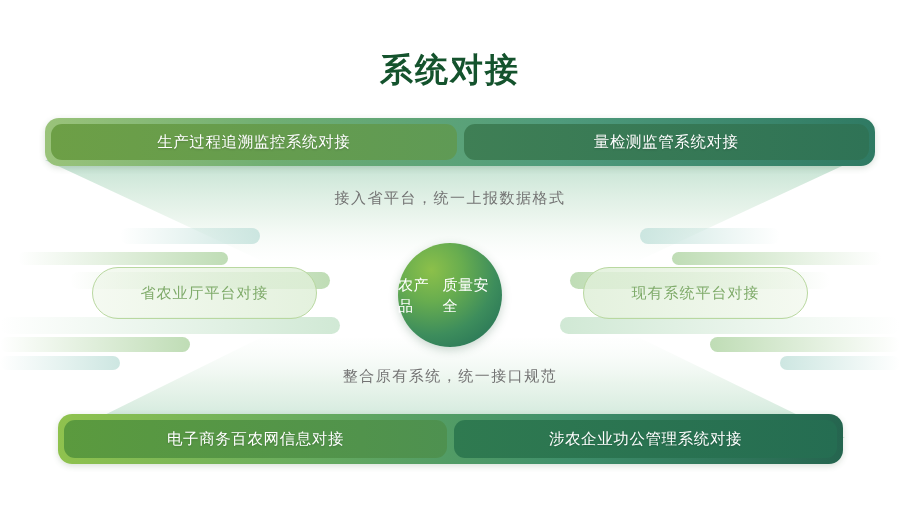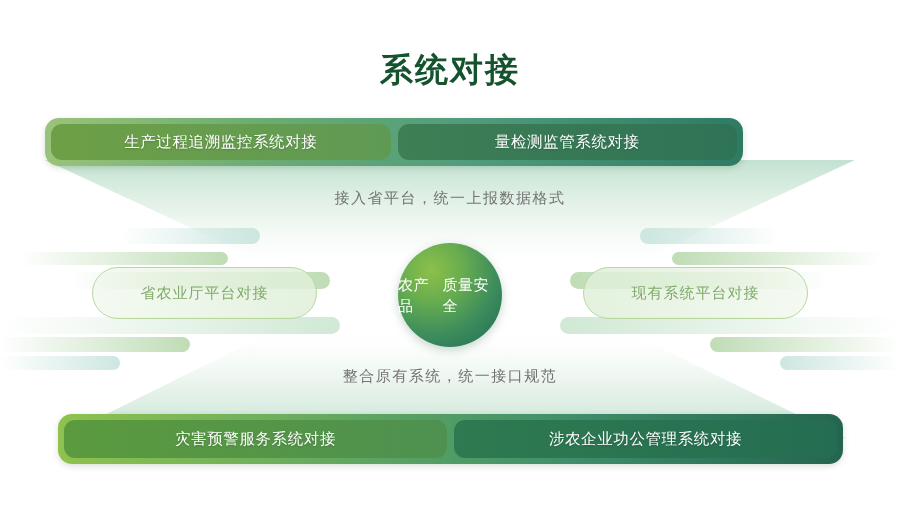--- a/index.html
+++ b/index.html
@@ -66,21 +66,21 @@
     position: absolute;
     display: flex;
     align-items: center;
     border-radius: 14px;
     padding: 6px;
     gap: 7px;
   }
   .band-top {
     left: 45px;
     top: 118px;
-    width: 698px;
+    width: 830px;
     height: 48px;
     background: linear-gradient(to right, #9ac37a 0%, #6fae73 28%, #4f9b7c 62%, #2f7a63 100%);
     box-shadow: 0 2px 6px rgba(60,100,60,0.20);
   }
   .band-bottom {
     left: 58px;
     top: 414px;
     width: 785px;
     height: 50px;
     background: linear-gradient(to right, #8fc24e 0%, #6aad5e 30%, #3f8f6b 65%, #25654f 100%);
@@ -230,17 +230,17 @@
   <div class="pill pill-right">
     <span>现有系统平台对接</span>
   </div>
 
   <div class="core">
     <span class="core-line">农产品</span>
     <span class="core-line">质量安全</span>
   </div>
 
   <div class="band band-bottom">
-    <div class="chip">灾害预警服务系统对接</div>
+    <div class="chip">电子商务百农网信息对接</div>
     <div class="chip">涉农企业功公管理系统对接</div>
   </div>
 
 </div>
 
 </body></html>

